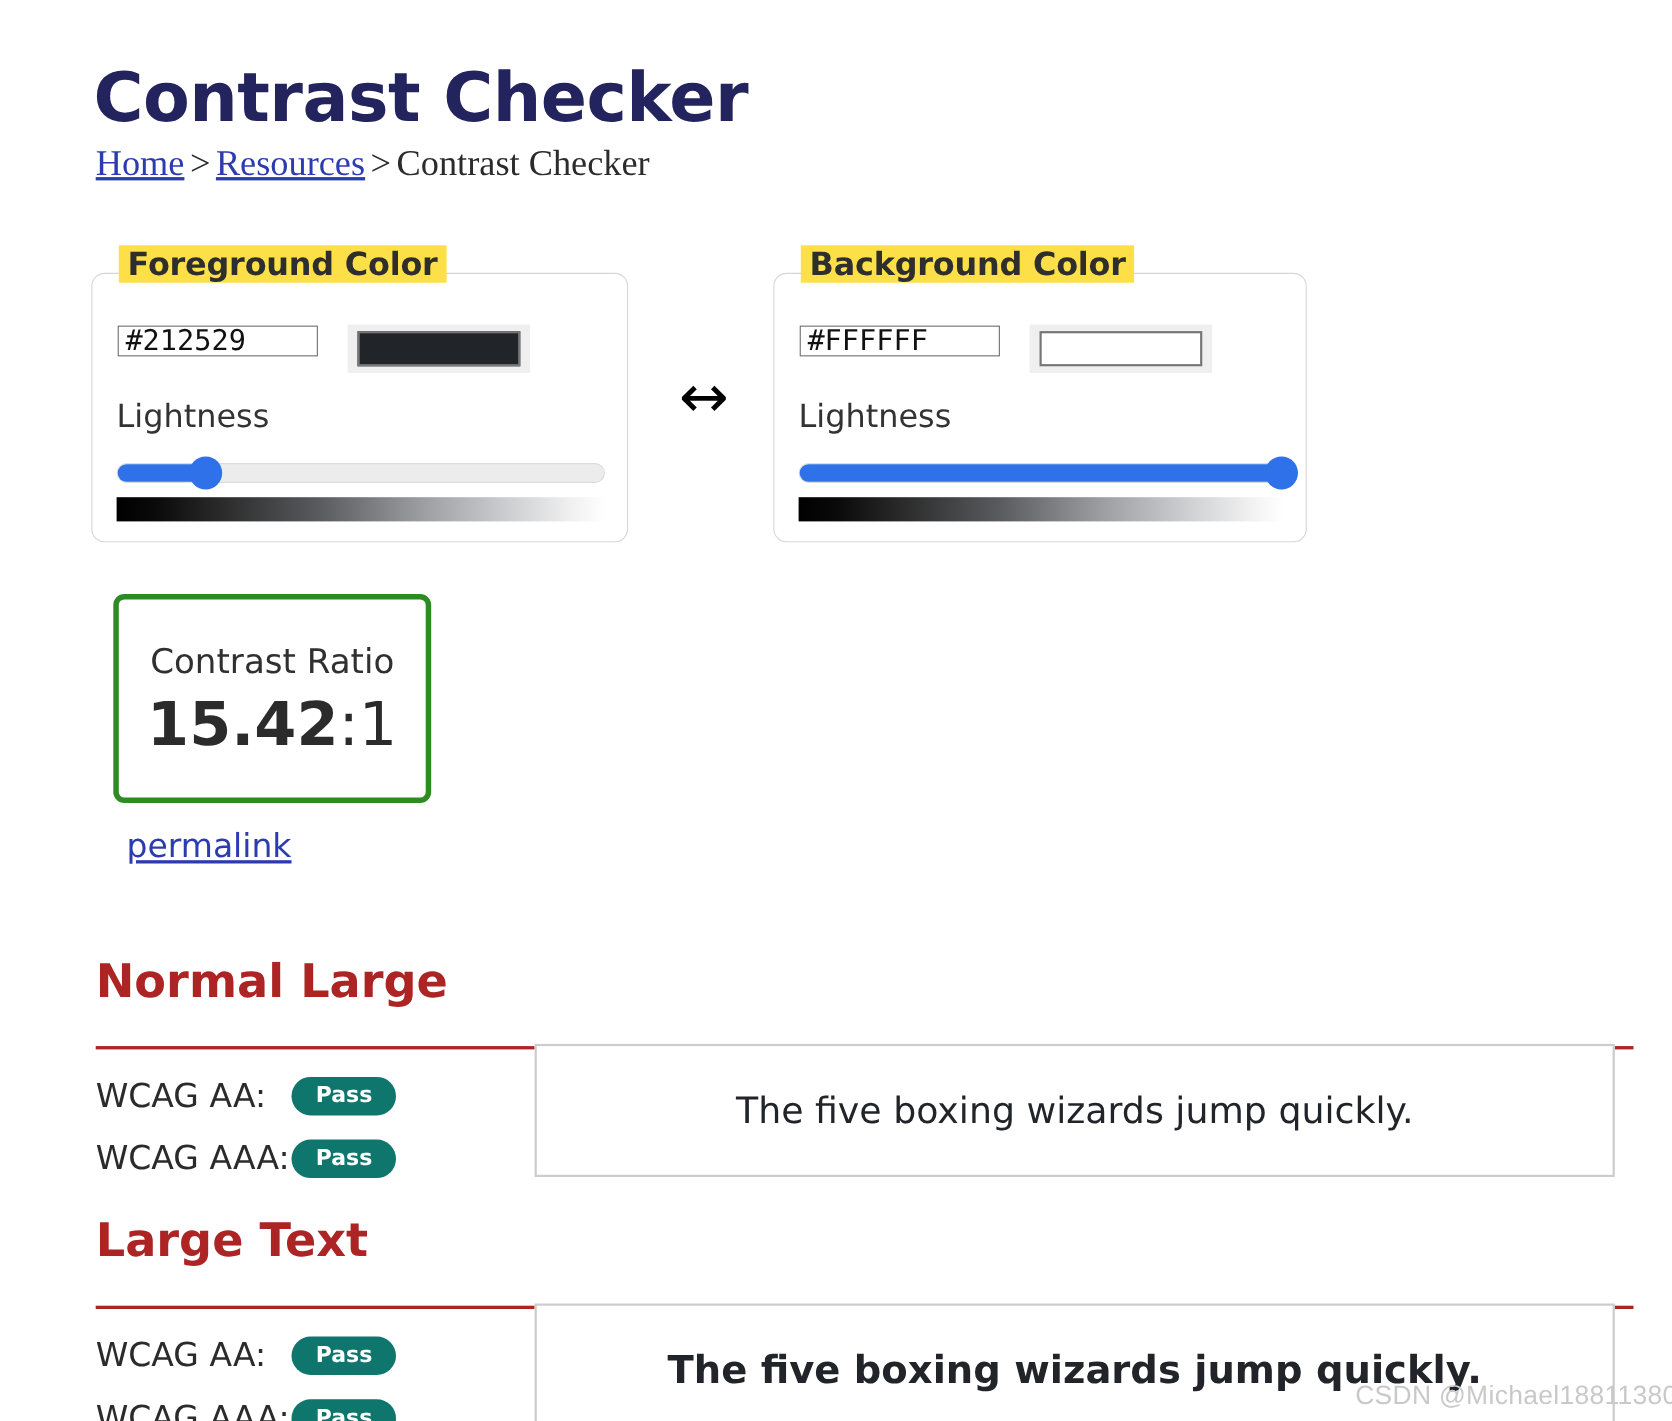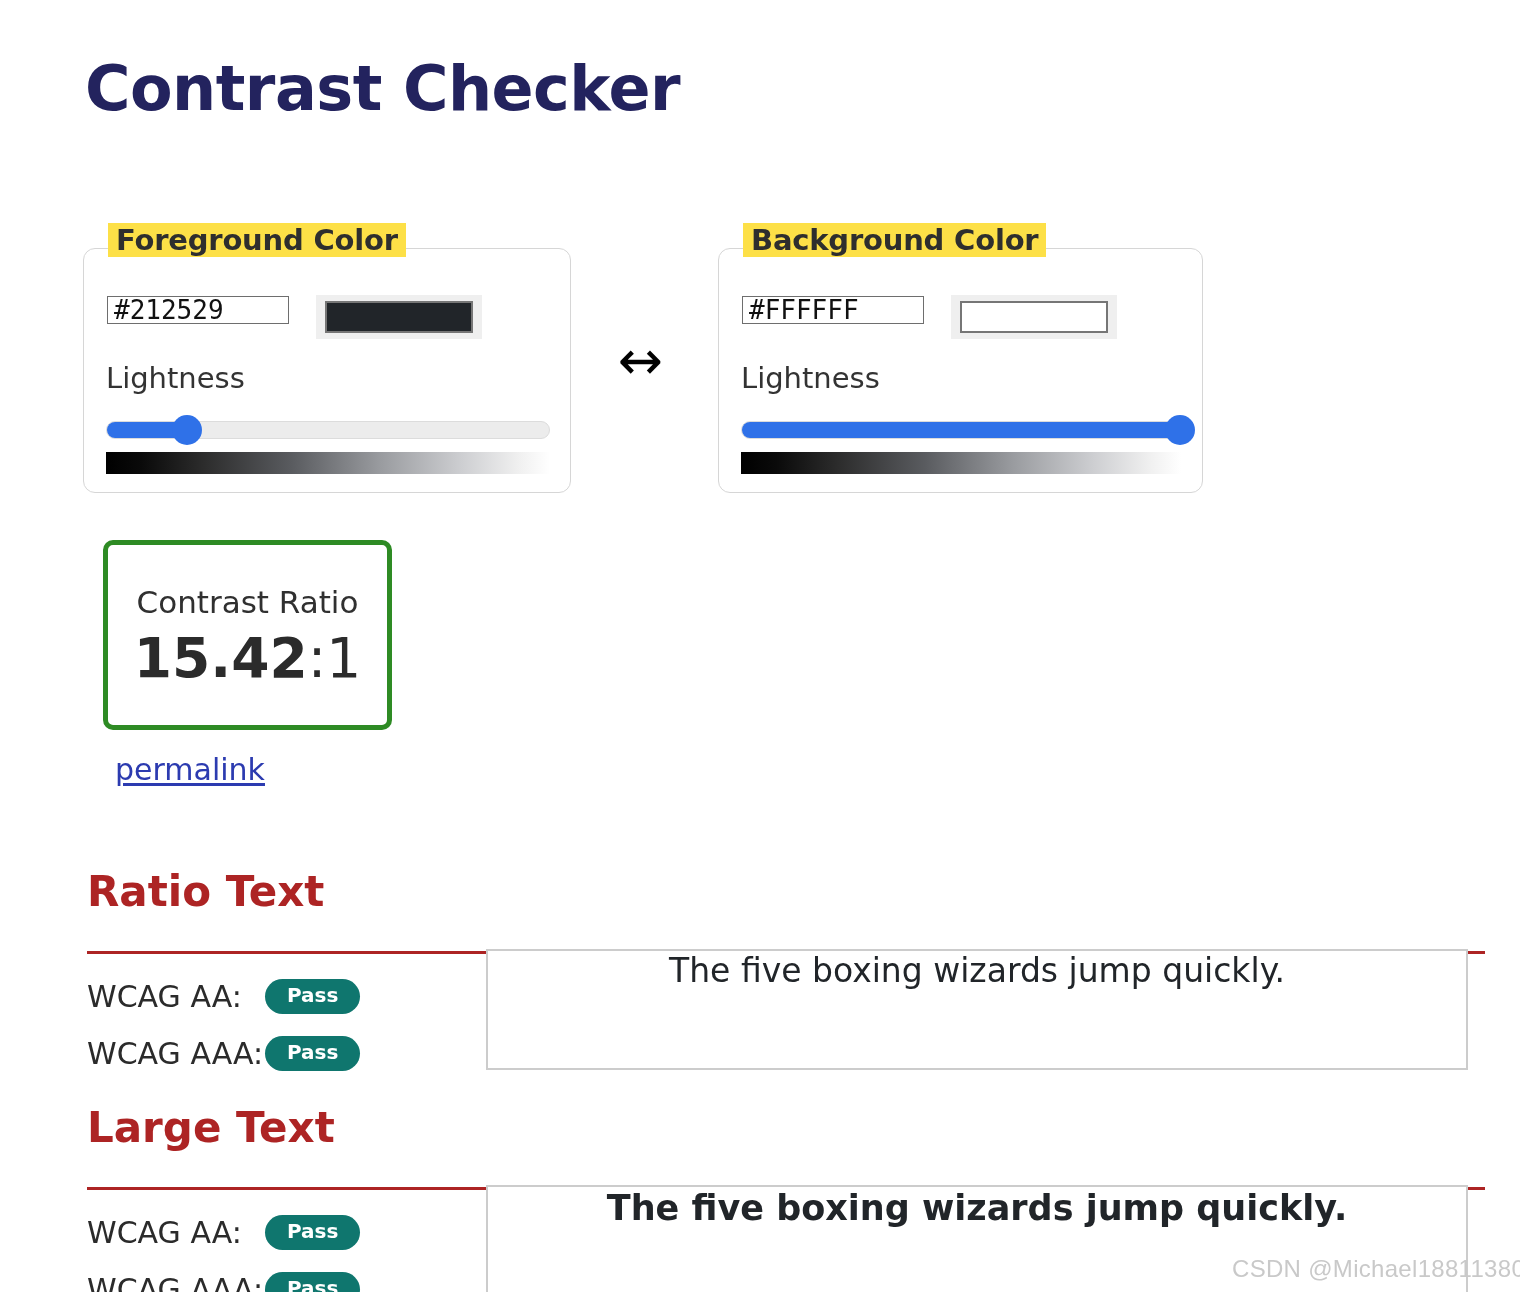--- a/index.html
+++ b/index.html
@@ -60,21 +60,21 @@
 
   
   .color-panel {
     position: absolute;
     box-sizing: border-box;
     border: 1.5px solid #d6d6d6;
     border-radius: 12px;
     background: #fff;
   }
   #fg-panel { left: 83px;  top: 248px; width: 488px; height: 245px; }
-  #bg-panel { left: 718px; top: 248px; width: 485px; height: 245px; }
+  #bg-panel { left: 703px; top: 248px; width: 485px; height: 245px; }
 
   .panel-legend {
     position: absolute;
     top: -26px;
     left: 24px;
     background: #fde047;
     padding: 0 8px;
     font-family: "DejaVu Sans", sans-serif;
     font-size: 29px;
     font-weight: 700;
@@ -282,20 +282,21 @@
   .sample-box {
     position: absolute;
     left: 399px;
     top: -19px;
     width: 982px;
     height: 121px;
     box-sizing: border-box;
     border: 2px solid #cccccc;
     background: #ffffff;
     display: flex;
+    align-items: center;
     justify-content: center;
   }
   .sample-text {
     font-family: "DejaVu Sans", sans-serif;
     font-size: 33px;
     color: #212529;
     text-align: center;
     line-height: 1.2;
   }
   .sample-text.bold { font-weight: 700; font-size: 35px; }
@@ -312,20 +313,23 @@
     letter-spacing: 0.3px;
   }
 </style>
 </head>
 <body>
 
 <div class="page">
 
   <h1 class="page-title">Contrast Checker</h1>
 
+  <nav class="breadcrumb">
+    <a href="#">Home</a><span class="sep">&gt;</span><a href="#">Resources</a><span class="sep">&gt;</span><span class="current">Contrast Checker</span>
+  </nav>
 
   <section class="color-panel" id="fg-panel">
     <div class="panel-legend">Foreground Color</div>
     <input class="hex-input" type="text" value="#212529" style="">
     <div class="swatch-wrap">
       <div class="swatch-inner" id="fg-swatch" style="background: rgb(33, 37, 41);"></div>
     </div>
     <div class="lightness-label">Lightness</div>
     <div class="slider">
       <div class="slider-fill" id="fg-fill" style="width: 18%;"></div>
@@ -353,21 +357,21 @@
   <div class="ratio-box" id="ratio-box" style="border-color: rgb(46, 139, 36);">
     <div class="ratio-label">Contrast Ratio</div>
     <div class="ratio-value"><span class="num">15.42</span><span class="suffix">:1</span></div>
   </div>
 
   <div class="permalink">
     <a href="#">permalink</a>
   </div>
 
   <section class="section" id="normal-section">
-    <h2 class="section-title" style="color: rgb(173, 36, 36);">Ratio Text</h2>
+    <h2 class="section-title" style="color: rgb(173, 36, 36);">Normal Large</h2>
     <div class="section-rule" style="background: rgb(173, 36, 36);"></div>
     <div class="section-body">
       <div class="criteria">
         <div class="criteria-row">
           <span class="criteria-label">WCAG AA:</span>
           <span class="badge">Pass</span>
         </div>
         <div class="criteria-row">
           <span class="criteria-label">WCAG AAA:</span>
           <span class="badge">Pass</span>

